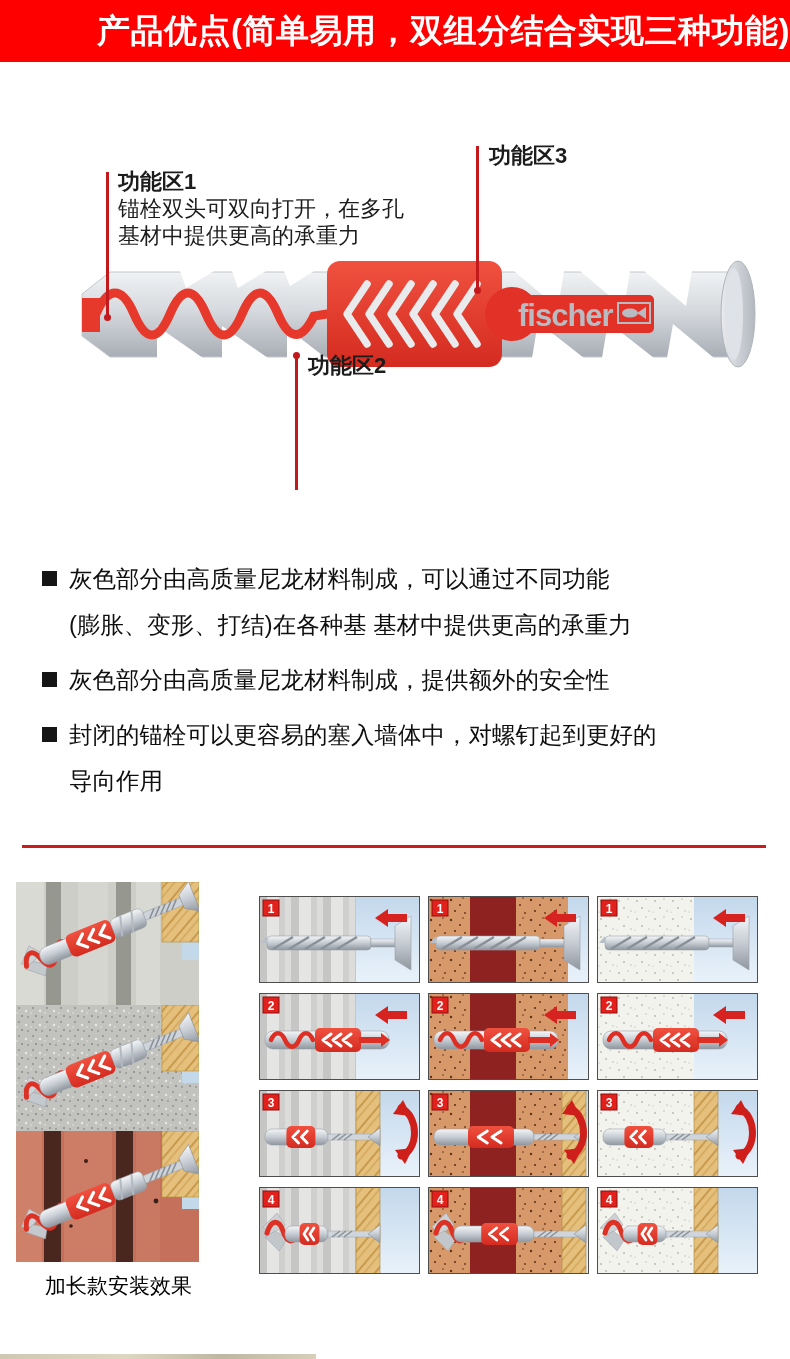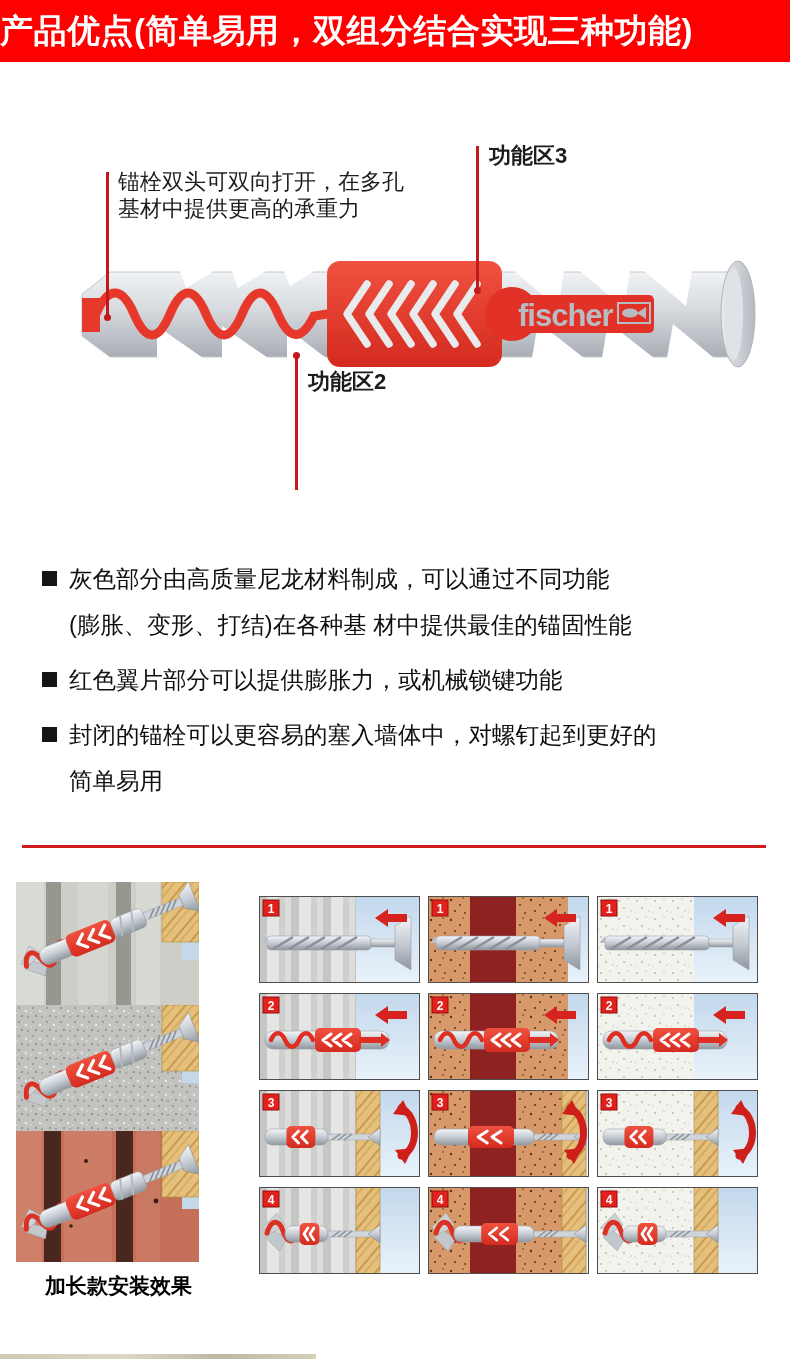--- a/index.html
+++ b/index.html
@@ -1,33 +1,33 @@
 <!DOCTYPE html>
 <html><head>
 <meta charset="utf-8">
 <style>
   html,body{margin:0;padding:0}
   body{width:790px;height:1359px;position:relative;overflow:hidden;background:#fff;
        font-family:"Liberation Sans","DejaVu Sans",sans-serif}
   .banner{position:absolute;left:0;top:0;width:790px;height:62px;background:#fe0000;
-          color:#fff;font-weight:bold;font-size:33px;line-height:62px;text-align:left;
+          color:#fff;font-weight:bold;font-size:33px;line-height:62px;text-align:right;
           white-space:nowrap;letter-spacing:.5px}
   .leader{position:absolute;width:3px;background:#c2191c}
   .leader-dot{position:absolute;width:7px;height:7px;border-radius:50%;background:#c2191c}
   .callout{position:absolute;color:#1c1c1c;font-size:22px;line-height:27px}
   .callout-title{font-weight:bold}
   .callout-body{white-space:pre-line;font-weight:500}
   .anchor-figure{position:absolute;left:62px;top:252px}
   .bullets{position:absolute;left:42px;top:556px;width:720px}
   .bullet{display:flex;margin-bottom:9px}
   .bullet-square{flex:none;width:15px;height:15px;background:#151515;margin:15px 12px 0 0}
   .bullet-text{font-size:23.5px;line-height:46px;color:#0f0f0f;white-space:pre-line;font-weight:500}
   .divider{position:absolute;left:22px;top:845px;width:744px;height:3px;background:#cb1b1b}
   .photo{position:absolute;left:16px;width:183px}
-  .gallery-label{position:absolute;left:45px;top:1272px;font-size:21px;font-weight:bold;color:#000}
+  .gallery-label{position:absolute;left:45px;top:1272px;font-size:21px;font-weight:normal;color:#000}
   .install-grid{position:absolute;left:259px;top:896px;width:499px;height:378px}
   .cell{position:absolute;width:161px;height:87px}
   .next-strip{position:absolute;left:0;top:1354px;width:316px;height:5px;
               background:linear-gradient(90deg,#cfc8b2,#ddd6c2 40%,#beb7a2 70%,#d6cfba)}
   .defs-holder{position:absolute;width:0;height:0;overflow:hidden}
 </style>
 </head>
 <body>
 
 <svg class="defs-holder" aria-hidden="true">
@@ -146,44 +146,45 @@
 </div>
 
 <div class="leader" style="left:106px;top:172px;height:146px"></div>
 <div class="leader-dot" style="left:104px;top:314px"></div>
 <div class="leader" style="left:476px;top:146px;height:145px"></div>
 <div class="leader-dot" style="left:474px;top:287px"></div>
 <div class="leader" style="left:295px;top:355px;height:135px"></div>
 <div class="leader-dot" style="left:293px;top:352px"></div>
 
 <div class="callout" style="left:118px;top:168px">
+  <div class="callout-title">功能区1</div>
   <div class="callout-body">锚栓双头可双向打开，在多孔
 基材中提供更高的承重力</div>
 </div>
 <div class="callout" style="left:489px;top:142px">
   <div class="callout-title">功能区3</div>
 </div>
-<div class="callout" style="left:308px;top:368px">
+<div class="callout" style="left:308px;top:352px">
   <div class="callout-title">功能区2</div>
 </div>
 
 <div class="bullets">
   <div class="bullet">
     <span class="bullet-square"></span>
     <span class="bullet-text">灰色部分由高质量尼龙材料制成，可以通过不同功能
-(膨胀、变形、打结)在各种基 材中提供最佳的锚固性能</span>
+(膨胀、变形、打结)在各种基 基材中提供更高的承重力</span>
   </div>
   <div class="bullet">
     <span class="bullet-square"></span>
-    <span class="bullet-text">红色翼片部分可以提供膨胀力，或机械锁键功能</span>
+    <span class="bullet-text">灰色部分由高质量尼龙材料制成，提供额外的安全性</span>
   </div>
   <div class="bullet">
     <span class="bullet-square"></span>
     <span class="bullet-text">封闭的锚栓可以更容易的塞入墙体中，对螺钉起到更好的
-简单易用</span>
+导向作用</span>
   </div>
 </div>
 
 <div class="divider"></div>
 
 <div id="gallery">
     <div class="photo" style="top: 882px; height: 123px;"><svg width="183" height="123" viewBox="0 0 183 123">
       <rect width="183" height="123" fill="#cdcec8"></rect>
       <rect x="0" width="28" height="123" fill="#d9dad4"></rect>
       <rect x="30" width="15" height="123" fill="#96978f"></rect>

